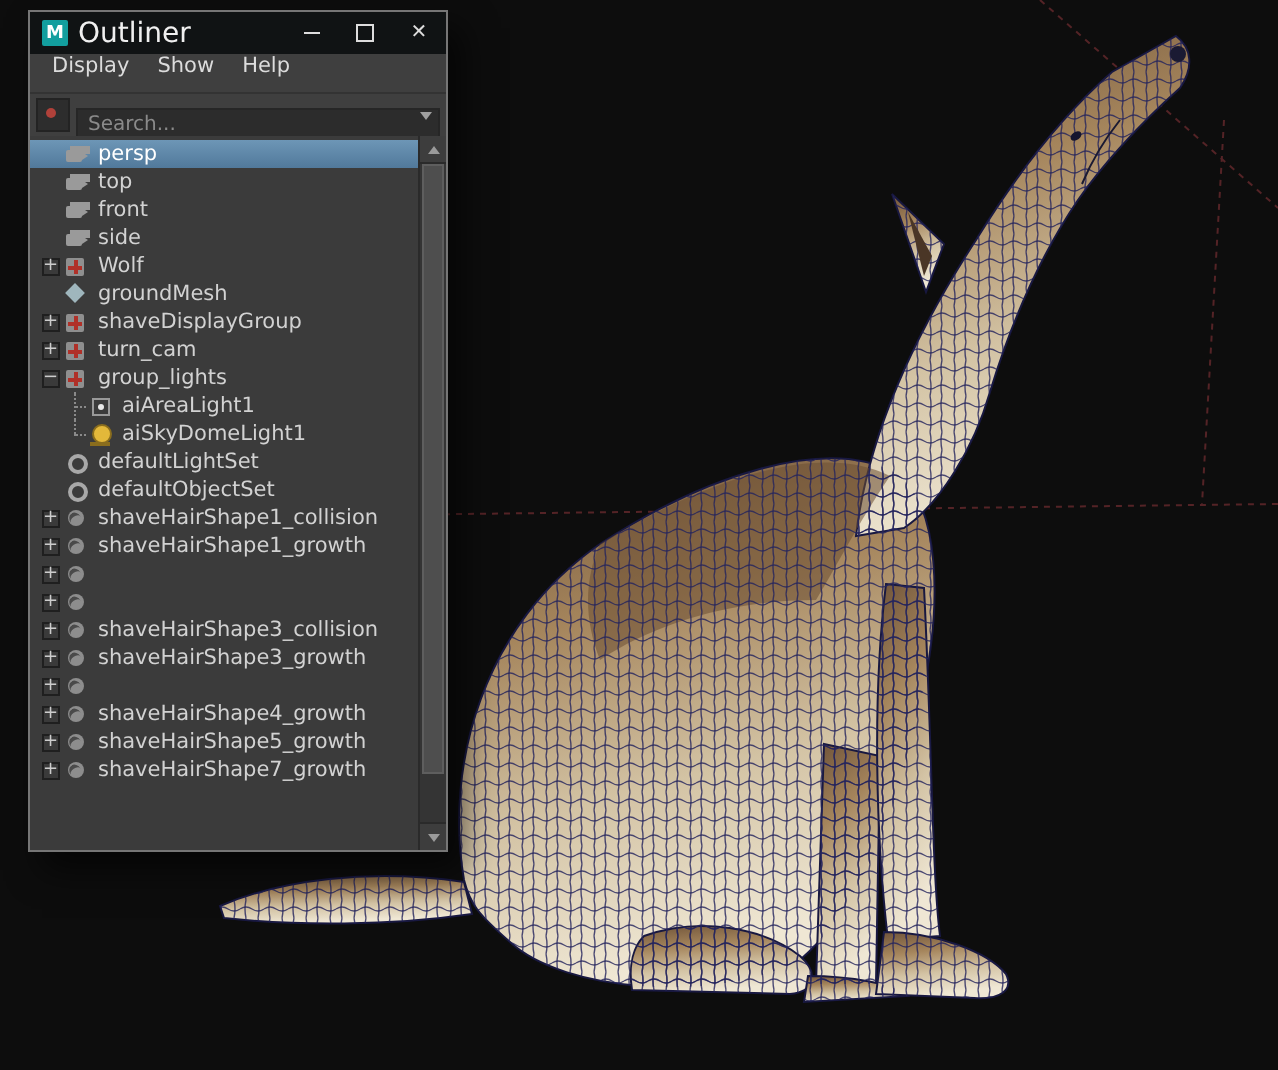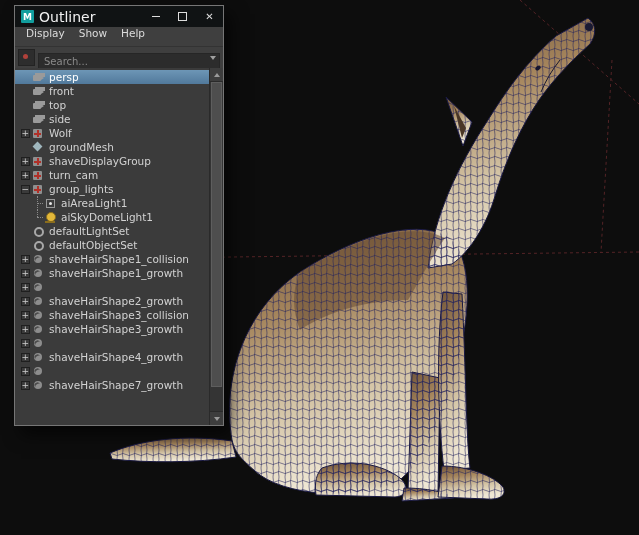--- a/index.html
+++ b/index.html
@@ -159,26 +159,26 @@
     <div class="tree">
       <div id="rows">
           <div class="row selected">
             <span class="tslot"></span>
             <span class="icon icon-camera"></span>
             <span class="label">persp</span>
           </div>
           <div class="row">
             <span class="tslot"></span>
             <span class="icon icon-camera"></span>
+            <span class="label">top</span>
+          </div>
+          <div class="row">
+            <span class="tslot"></span>
+            <span class="icon icon-camera"></span>
             <span class="label">front</span>
-          </div>
-          <div class="row">
-            <span class="tslot"></span>
-            <span class="icon icon-camera"></span>
-            <span class="label">top</span>
           </div>
           <div class="row">
             <span class="tslot"></span>
             <span class="icon icon-camera"></span>
             <span class="label">side</span>
           </div>
           <div class="row">
             <span class="tslot">
               <span class="toggle">+</span>
             </span>
@@ -251,21 +251,20 @@
             <span class="tslot">
               <span class="toggle">+</span>
             </span>
             <span class="icon icon-hair"></span>
           </div>
           <div class="row">
             <span class="tslot">
               <span class="toggle">+</span>
             </span>
             <span class="icon icon-hair"></span>
-            <span class="label">shaveHairShape2_growth</span>
           </div>
           <div class="row">
             <span class="tslot">
               <span class="toggle">+</span>
             </span>
             <span class="icon icon-hair"></span>
             <span class="label">shaveHairShape3_collision</span>
           </div>
           <div class="row">
             <span class="tslot">
@@ -285,20 +284,21 @@
               <span class="toggle">+</span>
             </span>
             <span class="icon icon-hair"></span>
             <span class="label">shaveHairShape4_growth</span>
           </div>
           <div class="row">
             <span class="tslot">
               <span class="toggle">+</span>
             </span>
             <span class="icon icon-hair"></span>
+            <span class="label">shaveHairShape5_growth</span>
           </div>
           <div class="row">
             <span class="tslot">
               <span class="toggle">+</span>
             </span>
             <span class="icon icon-hair"></span>
             <span class="label">shaveHairShape7_growth</span>
           </div>
         </div>
       <div class="scrollbar">

